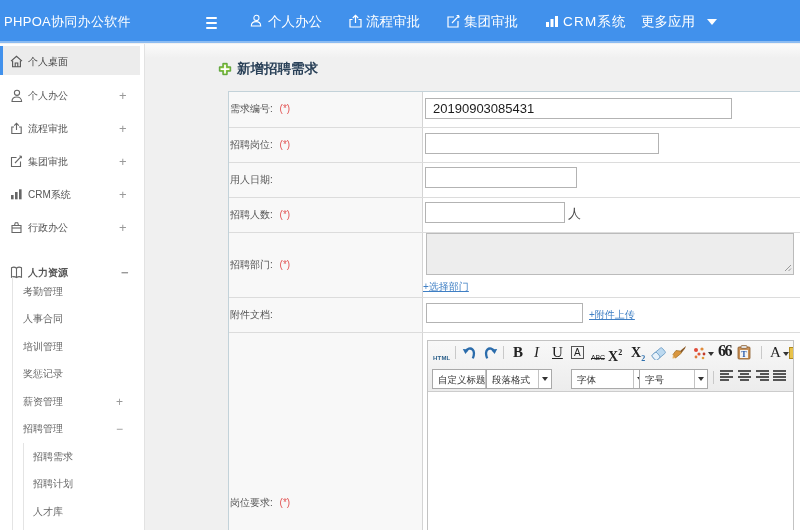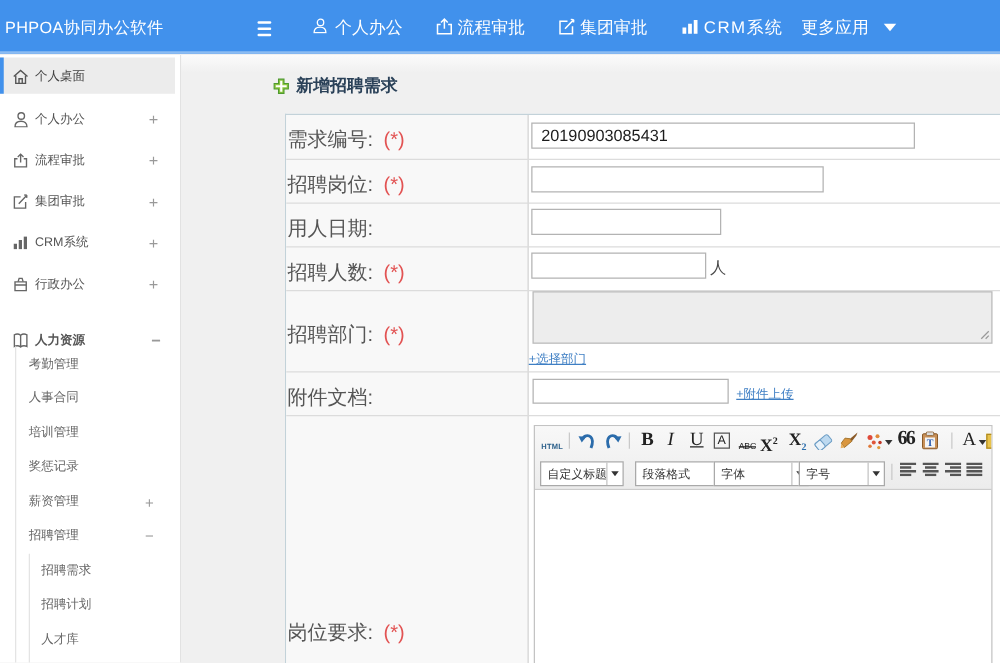--- a/index.html
+++ b/index.html
@@ -27,21 +27,21 @@
 .sub .pm { position:absolute; left:116px; font-size:12px; color:#999; }
 .tline { position:absolute; width:1px; background:#e4e4e4; }
 
 #content { position:absolute; left:145px; top:44px; width:655px; height:486px; background:#f0f0f0; }
 #topgrad { position:absolute; left:0; top:0; width:655px; height:14px; background:linear-gradient(#fbfbfb,#f0f0f0); }
 #title { position:absolute; left:92px; top:16px; font-size:13.5px; font-weight:bold; color:#2a4158; }
 
 #ftable { position:absolute; left:83px; top:47px; width:585px; height:520px; background:#fff; border:1px solid #c3d2d9; border-bottom:none; }
 .rowline { position:absolute; left:0; width:583px; height:1px; background:#dcdcdc; }
 .labelcol { position:absolute; left:0; top:0; width:194px; height:520px; background:#f8f8f8; border-right:1px solid #d4d4d4; }
-.flabel { position:absolute; left:1px; font-size:16px; color:#555; width:192px; }
+.flabel { position:absolute; left:1px; font-size:10px; color:#555; width:192px; }
 .flabel .req { color:#e25353; margin-left:4px; }
 .inp { position:absolute; border:1px solid #b3b3b3; background:#fff; font-size:13px; color:#1c1c1c; font-family:"Liberation Sans",sans-serif; padding-left:7px; }
 .link { position:absolute; font-size:10px; color:#3f7fc4;text-decoration:underline; }
 .fieldtxt { position:absolute; font-size:13px; color:#4a4a4a; }
 
 #editor { position:absolute; left:282px; top:296px; width:367px; height:330px; border:1px solid #c3c3c3; background:#fff; }
 #toolbar { position:absolute; left:0; top:0; width:365px; height:51px; background:linear-gradient(#f8f8f8,#ececec); border-bottom:1px solid #ccc; overflow:hidden; }
 .t1 { position:absolute; top:3px; height:17px; line-height:17px; font-size:12px; color:#222; }
 .tsep { position:absolute; top:5px; width:1px; height:13px; background:#c9c9c9; }
 .drop { position:absolute; top:28px; height:20px; background:#fff; border:1px solid #a9a9a9; font-size:9.5px; color:#333; line-height:17px; }
@@ -284,21 +284,21 @@
         </svg>
       <div class="tsep" style="left:333px;"></div>
       <div class="t1" style="left:342px; font-family:'Liberation Serif',serif; font-size:15px;">A</div>
       <div class="abs" style="left:355px; top:11px; width:0; height:0; border-left:3px solid transparent; border-right:3px solid transparent; border-top:4px solid #333;"></div>
       <div class="abs" style="left:361px; top:6px; width:10px; height:12px; background:#e8c24a; border:1px solid #b08a20;"></div>
 
       <div class="drop" style="left:4px; width:67px;">
           <span class="dtxt">自定义标题</span>
           <span class="dbtn"></span>
         </div>
-      <div class="drop" style="left:80px; width:84px;">
+      <div class="drop" style="left:58px; width:66px;">
           <span class="dtxt">段落格式</span>
           <span class="dbtn"></span>
         </div>
       <div class="drop" style="left:143px; width:76px;">
           <span class="dtxt">字体</span>
           <span class="dbtn"></span>
         </div>
       <div class="drop" style="left:211px; width:69px;">
           <span class="dtxt">字号</span>
           <span class="dbtn"></span>

